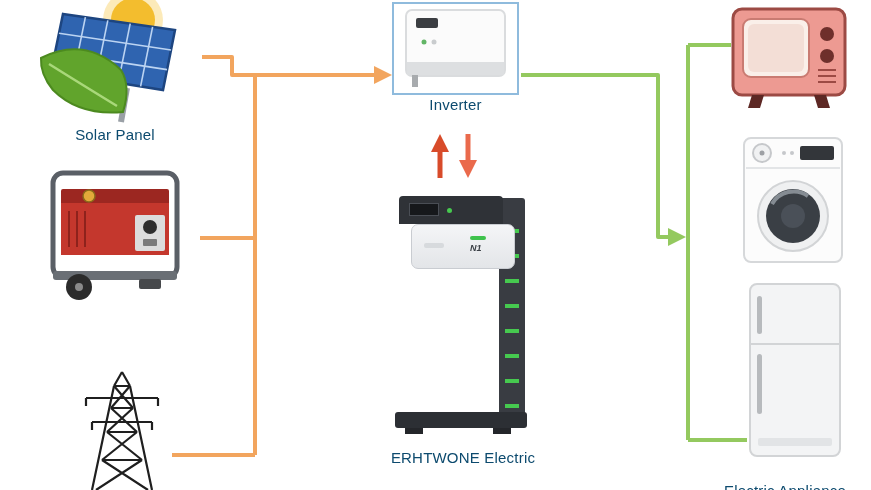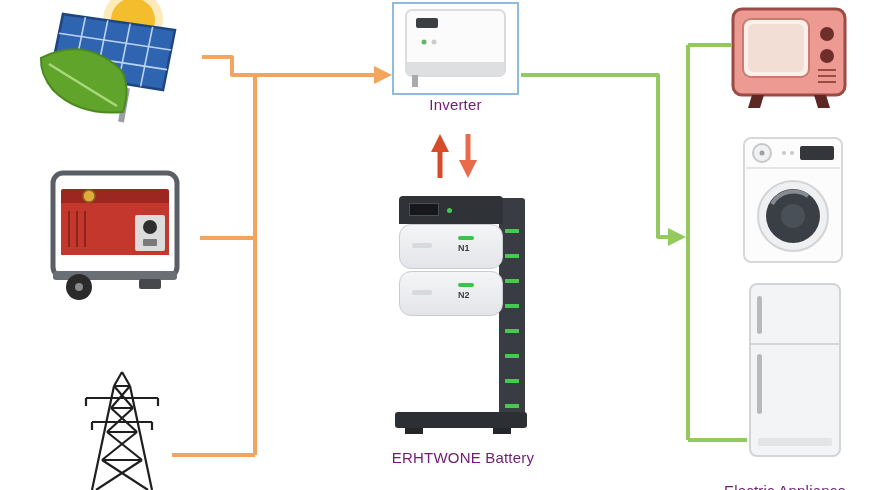--- a/index.html
+++ b/index.html
@@ -4,21 +4,21 @@
 <style>
   * { margin:0; padding:0; box-sizing:border-box; }
   body { background:#fff; }
   .stage {
     position:relative; width:871px; height:490px; background:#ffffff;
     overflow:hidden; font-family:"Liberation Sans", sans-serif;
   }
   .abs { position:absolute; }
   .overlay { position:absolute; left:0; top:0; pointer-events:none; }
   .node-label {
-    position:absolute; font-size:15px; color:#701a75; text-align:center;
+    position:absolute; font-size:15px; color:#0c4a6e; text-align:center;
     letter-spacing:0.2px;
   }
 
   
   .inverter-frame {
     position:absolute; left:392px; top:2px; width:127px; height:93px;
     border:2px solid #8FBBDD; background:#ffffff;
   }
 
   
@@ -26,23 +26,23 @@
   .bat-rail { position:absolute; left:106px; top:6px; width:26px; height:230px;
     background:#393C42; border-radius:3px; z-index:1; }
   .bat-rail-leds { position:absolute; left:6px; top:10px; width:14px; height:212px;
     background:repeating-linear-gradient(180deg, rgba(0,0,0,0) 0 21px, #46C94F 21px 25px); }
   .bat-top { position:absolute; left:6px; top:4px; width:104px; height:28px;
     background:#2F3237; border-radius:4px 4px 0 0; z-index:2; }
   .bat-screen { position:absolute; left:10px; top:7px; width:30px; height:13px;
     background:#16181B; border:1px solid #4A4E55; }
   .bat-dot { position:absolute; left:48px; top:12px; width:5px; height:5px;
     border-radius:50%; background:#46C94F; }
-  .bat-module { position:absolute; left:6px; width:104px; height:45px;
+  .bat-module { position:absolute; left:18px; width:104px; height:45px;
     background:linear-gradient(180deg,#F4F5F7,#E3E5E8);
-    border:1px solid #C9CCD1; border-radius:12px; z-index:2; }
+    border:1px solid #C9CCD1; border-radius:7px; z-index:2;font-style:italic; }
   .bat-led { position:absolute; left:58px; top:11px; width:16px; height:4px;
     background:#3FC24C; border-radius:2px; }
   .bat-label { position:absolute; left:58px; top:18px; font-size:9px;
     font-weight:bold; color:#3A3F45; }
   .bat-slot { position:absolute; left:12px; top:18px; width:20px; height:5px;
     background:#D7DADD; border-radius:2px; }
   .bat-base { position:absolute; left:2px; top:220px; width:132px; height:16px;
     background:#2C2F34; border-radius:3px; z-index:2; }
   .bat-foot { position:absolute; top:236px; width:18px; height:6px; background:#24262A; z-index:2; }
 </style>
@@ -86,20 +86,21 @@
       <line x1="72.8" y1="20.4" x2="60.8" y2="79.2"></line>
       <line x1="95.2" y1="23.6" x2="83.2" y2="82.8"></line>
       <line x1="117.6" y1="26.8" x2="105.6" y2="86.4"></line>
       <line x1="24" y1="33.3" x2="136" y2="50"></line>
       <line x1="20.1" y1="52.4" x2="132" y2="69.6"></line>
     </g>
     <line x1="92" y1="88" x2="86" y2="122" stroke="#9AA0A6" stroke-width="6"></line>
     <path d="M6,58 Q50,36 86,70 Q96,86 88,112 Q44,116 18,90 Q5,74 6,58 Z" fill="#61A42C" stroke="#4C8A1F" stroke-width="2"></path>
     <path d="M14,64 Q46,84 82,106" stroke="#A9D87A" stroke-width="2.5" fill="none"></path>
   </svg>
+  <div class="node-label" style="left:40px; top:126px; width:150px;">Solar Panel</div>
 
   <svg class="abs" style="left:45px; top:165px; width:140px; height:140px;" viewBox="0 0 140 140">
     <rect x="8" y="8" width="124" height="104" rx="10" fill="none" stroke="#5A5F66" stroke-width="5"></rect>
     <rect x="16" y="24" width="108" height="16" rx="2" fill="#9C2721"></rect>
     <rect x="16" y="38" width="108" height="52" fill="#C4372D"></rect>
     <g stroke="#8E221C" stroke-width="2">
       <line x1="24" y1="46" x2="24" y2="82"></line>
       <line x1="32" y1="46" x2="32" y2="82"></line>
       <line x1="40" y1="46" x2="40" y2="82"></line>
     </g>
@@ -144,30 +145,25 @@
     </div>
     <div class="bat-top">
       <div class="bat-screen"></div>
       <div class="bat-dot"></div>
     </div>
     <div class="bat-module" style="top:32px;">
       <span class="bat-slot"></span>
       <span class="bat-led"></span>
       <span class="bat-label">N1</span>
     </div>
-    <div class="bat-module" style="top:79px;">
-      <span class="bat-slot"></span>
-      <span class="bat-led"></span>
-      <span class="bat-label">N2</span>
-    </div>
     <div class="bat-base"></div>
     <div class="bat-foot" style="left:12px;"></div>
     <div class="bat-foot" style="left:100px;"></div>
   </div>
-  <div class="node-label" style="left:373px; top:449px; width:180px;">ERHTWONE Battery</div>
+  <div class="node-label" style="left:373px; top:449px; width:180px;">ERHTWONE Electric</div>
 
   <svg class="abs" style="left:730px; top:6px; width:118px; height:104px;" viewBox="0 0 118 104">
     <rect x="3" y="3" width="112" height="86" rx="9" fill="#ED9A92" stroke="#9C4A44" stroke-width="3"></rect>
     <rect x="13" y="13" width="66" height="58" rx="8" fill="#FAEFE9" stroke="#C97B72" stroke-width="2"></rect>
     <rect x="18" y="18" width="56" height="48" rx="6" fill="#F3DED6"></rect>
     <circle cx="97" cy="28" r="7" fill="#6E2F2B"></circle>
     <circle cx="97" cy="50" r="7" fill="#6E2F2B"></circle>
     <g stroke="#9C4A44" stroke-width="2">
       <line x1="88" y1="64" x2="106" y2="64"></line>
       <line x1="88" y1="70" x2="106" y2="70"></line>

